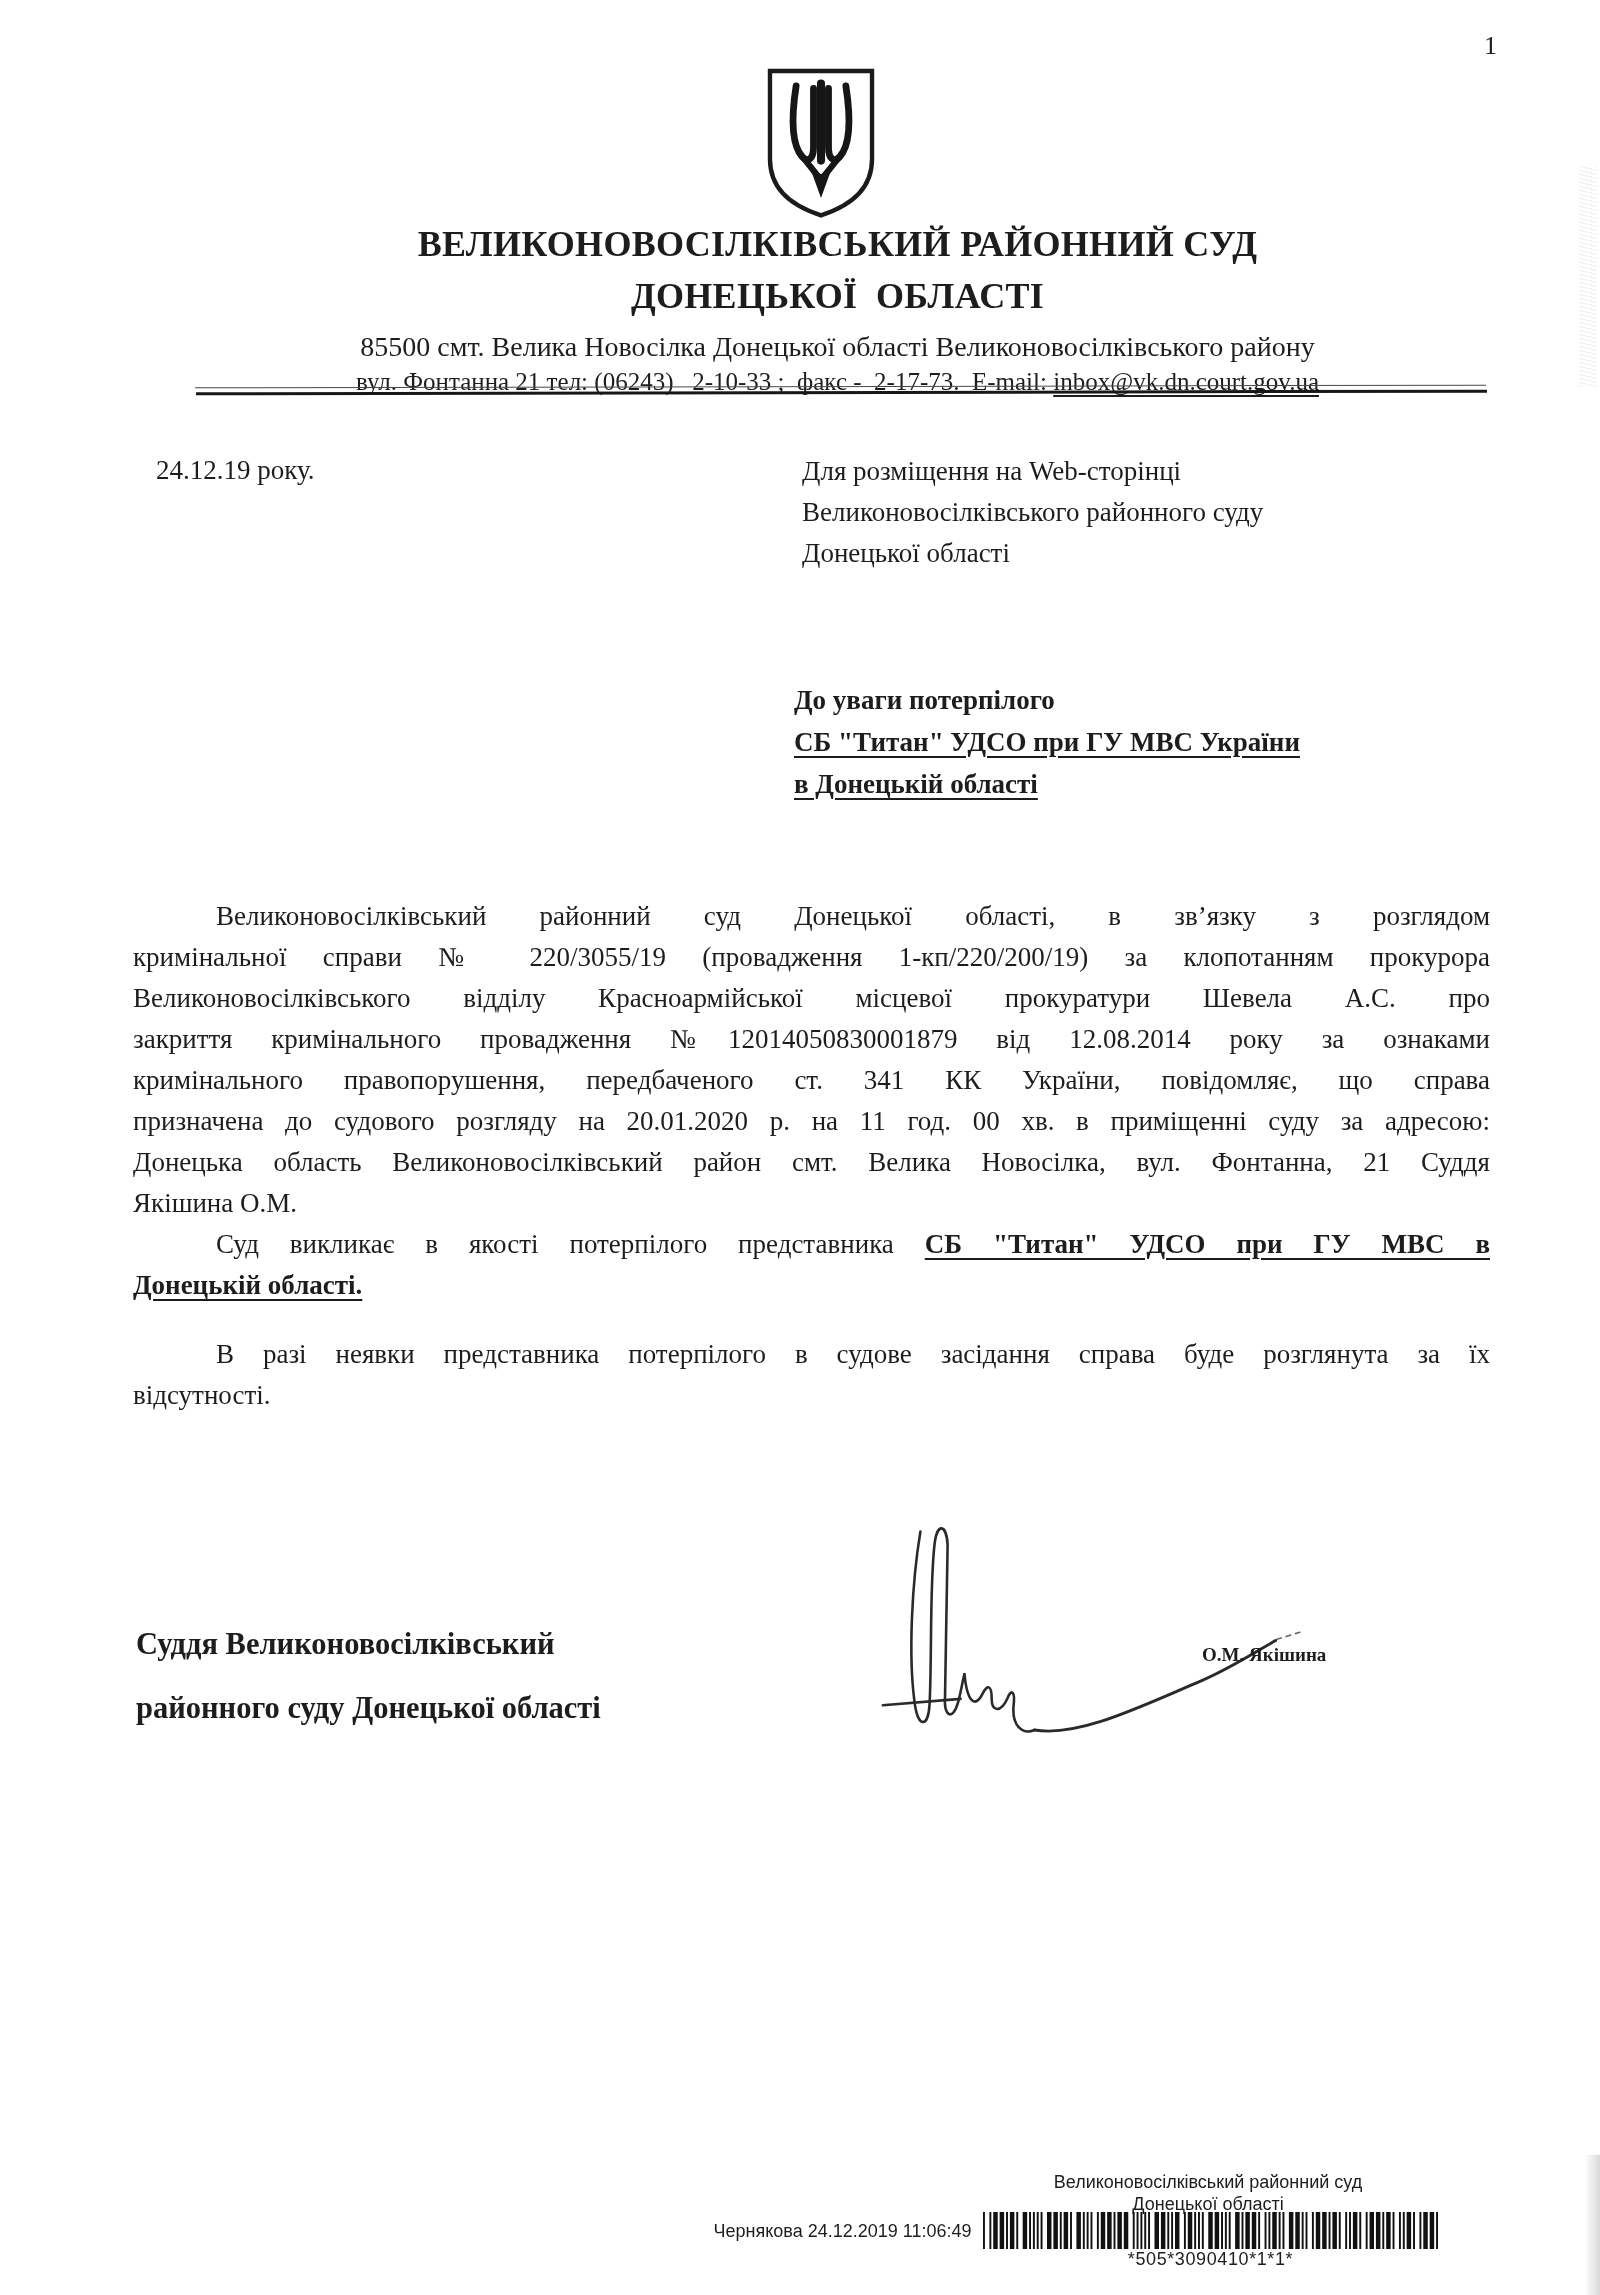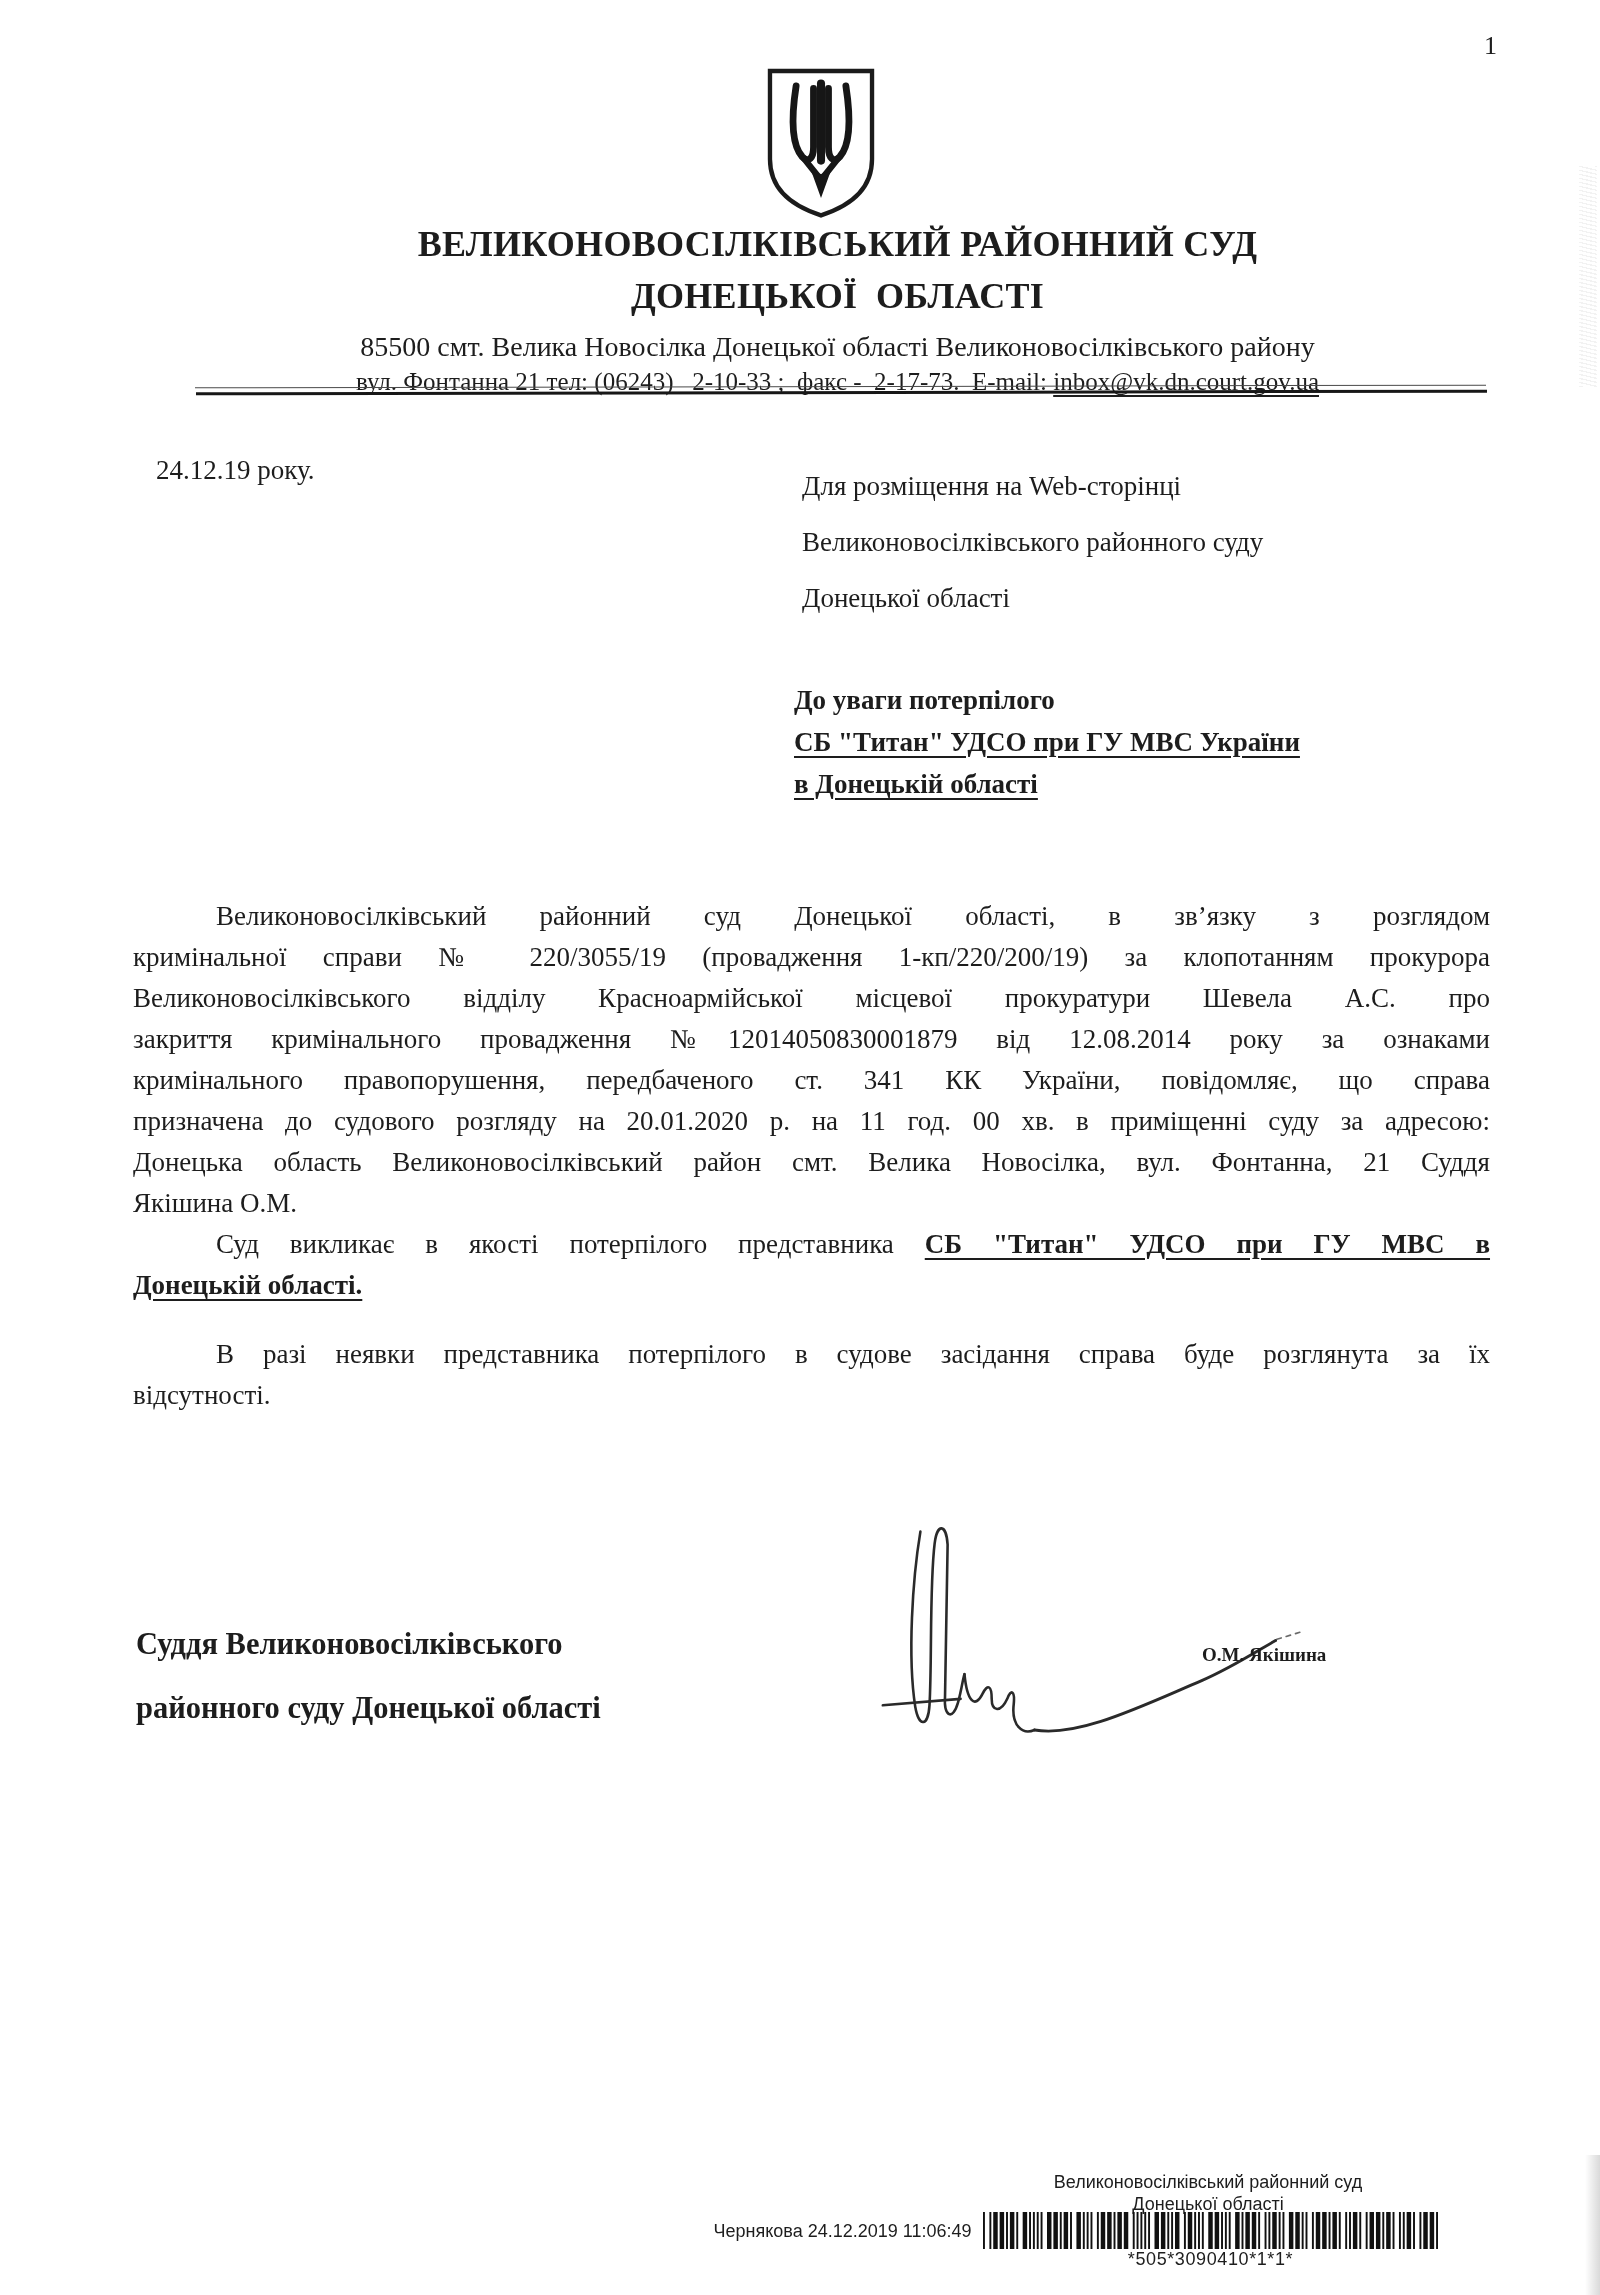--- a/index.html
+++ b/index.html
@@ -26,21 +26,21 @@
   .head .contact{font-size:25px;margin-top:8.4px;white-space:pre-wrap;}
   .head .contact span.u{text-decoration:underline;text-decoration-thickness:1.9px;text-underline-offset:4.5px;text-align:center;}
 
   .rule{position:absolute;transform:rotate(-0.12deg);}
   .rule-thin{left:195px;top:386px;width:1291px;height:1.3px;background:#4a4a4a;}
   .rule-thick{left:196px;top:391px;width:1291px;height:3.2px;background:#171717;}
 
   
   .date{position:absolute;left:156px;top:455px;font-size:27px;}
   .webnote{position:absolute;left:802px;top:451px;font-size:27px;}
-  .webnote div{line-height:41px;margin-top:15px;}
+  .webnote div{line-height:41px;}
 
   .addressee{position:absolute;left:794px;top:679px;font-size:27px;}
   .addressee .line{line-height:42px;}
 
   
   .bodytext{
     position:absolute;left:133px;top:896px;width:1357px;
     font-size:27px;
   }
   .bodytext .line{line-height:41px;}
@@ -133,21 +133,21 @@
         <div class="line just ind"><span>Суд викликає в якості потерпілого представника </span><span class="b u">СБ "Титан" УДСО при ГУ МВС  в</span></div>
         <div class="line"><span class="b u">Донецькій області.</span></div>
       </div>
       <div class="para" style="margin-top: 28px;">
         <div class="line just ind"><span>В разі неявки представника потерпілого в судове засідання справа буде розглянута за їх</span></div>
         <div class="line"><span>відсутності.</span></div>
       </div>
     </div>
 
   <div class="sigleft">
-      <div>Суддя Великоновосілківського</div>
+      <div>Суддя Великоновосілківський</div>
       <div>районного суду Донецької області</div>
     </div>
 
   <svg class="signature" viewBox="0 0 700 395">
     <g stroke="#2a2a2a" fill="none" stroke-linecap="round" stroke-linejoin="round">
       <path stroke-width="4" d="M86 38 C74 110 66 230 78 308 C84 342 98 338 100 306 C104 240 100 120 108 56 C112 24 126 26 128 58 L124 292 C122 324 136 330 144 302 C150 280 152 262 154 258"></path>
       <path stroke-width="4" d="M154 258 C158 300 170 312 182 288 C190 272 196 276 196 296 C196 316 210 318 220 296 C226 280 232 284 230 304 C226 338 244 352 262 344"></path>
       <path stroke-width="4.5" d="M262 344 C330 356 430 306 520 268 C566 248 606 222 634 206"></path>
       <path stroke-width="2.5" stroke-dasharray="7 8" opacity="0.7" d="M636 204 L676 192"></path>
       <path stroke-width="4" d="M28 306 L148 296"></path>

